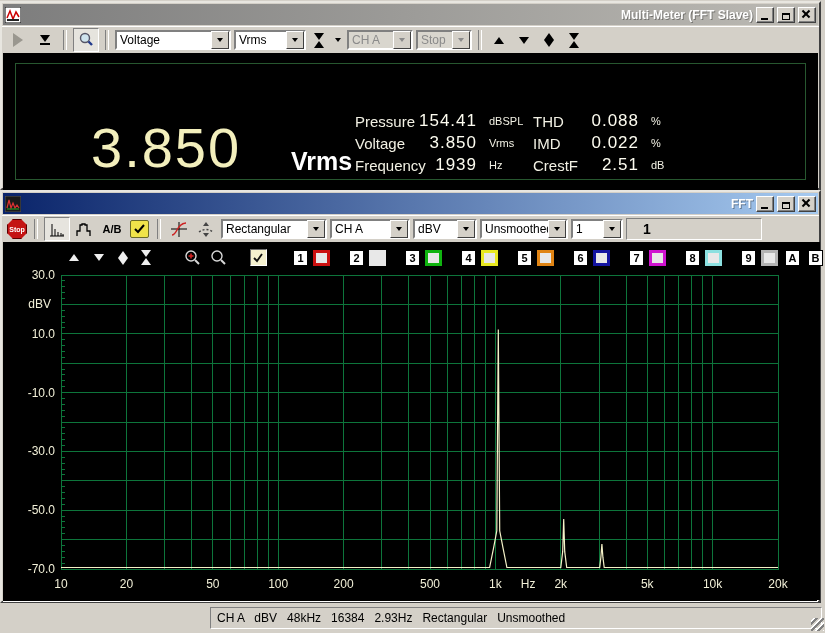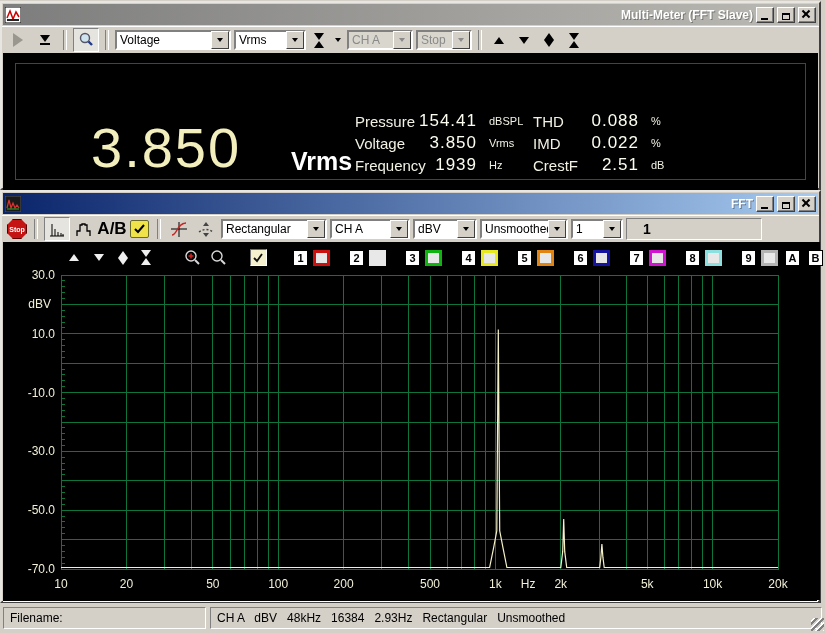--- a/index.html
+++ b/index.html
@@ -60,21 +60,21 @@
     grid-template-columns:62px 66px 50px 46px 66px 30px;grid-auto-rows:22px;align-items:center;}
   .r-label{font-size:15px;color:#f2f1e4;}
   .r-value{font-size:17px;color:#fdfcf0;text-align:right;padding-right:6px;letter-spacing:1px;}
   .r-unit{font-size:11px;color:#f2f1e4;padding-left:6px;}
   
   .stop-btn{width:22px;height:22px;display:flex;align-items:center;justify-content:center;}
   .stop-octagon{width:20px;height:20px;background:#c41414;color:#fff;font-size:7px;font-weight:bold;
     display:flex;align-items:center;justify-content:center;
     clip-path:polygon(30% 0,70% 0,100% 30%,100% 70%,70% 100%,30% 100%,0 70%,0 30%);
     border:1px solid #5a0000;box-sizing:border-box;}
-  .ab-txt{font-size:17px;font-weight:bold;color:#000;}
+  .ab-txt{font-size:11px;font-weight:bold;color:#000;}
   .check-sq{width:17px;height:16px;background:#f0e34a;border:1px solid #6a6a28;border-radius:2px;
     display:flex;align-items:center;justify-content:center;}
   .sunken-num{height:22px;width:136px;border:1px solid;border-color:#808080 #fff #fff #808080;
     background:#d4d0c8;display:flex;align-items:center;font-size:14px;font-weight:bold;color:#000;padding-left:16px;box-sizing:border-box;}
   
   .fft-client{position:relative;height:360px;background:#000;margin:0 1px 1px 1px;
     border-right:1px solid #fff;border-bottom:1px solid #fff;box-sizing:border-box;}
   .plot-ctl{position:absolute;top:7px;left:0;height:18px;width:100%;}
   .plot-ctl .ctl{position:absolute;top:0;height:17px;display:flex;align-items:center;justify-content:center;}
   .chk{width:15px;height:15px;background:#f5f1cf;border:1px solid;border-color:#6e6e6e #fff #fff #6e6e6e;
@@ -501,20 +501,17 @@
           </span><span class="ctl" style="left: 782px;">
             <span class="numbox">A</span>
           </span><span class="ctl" style="left: 805px;">
             <span class="numbox">B</span>
           </span></span>
     </div>
   </div>
 </div>
 
 <div class="statusbar">
-  <div class="sb-panel" style="left:3px;width:203px">
-    <span>Filename:</span>
-  </div>
   <div class="sb-panel" style="left:210px;right:3px">
     <span>CH A   dBV   48kHz   16384   2.93Hz   Rectangular   Unsmoothed</span>
   </div>
   <div class="grip"></div>
 </div>
 
 </body></html>

